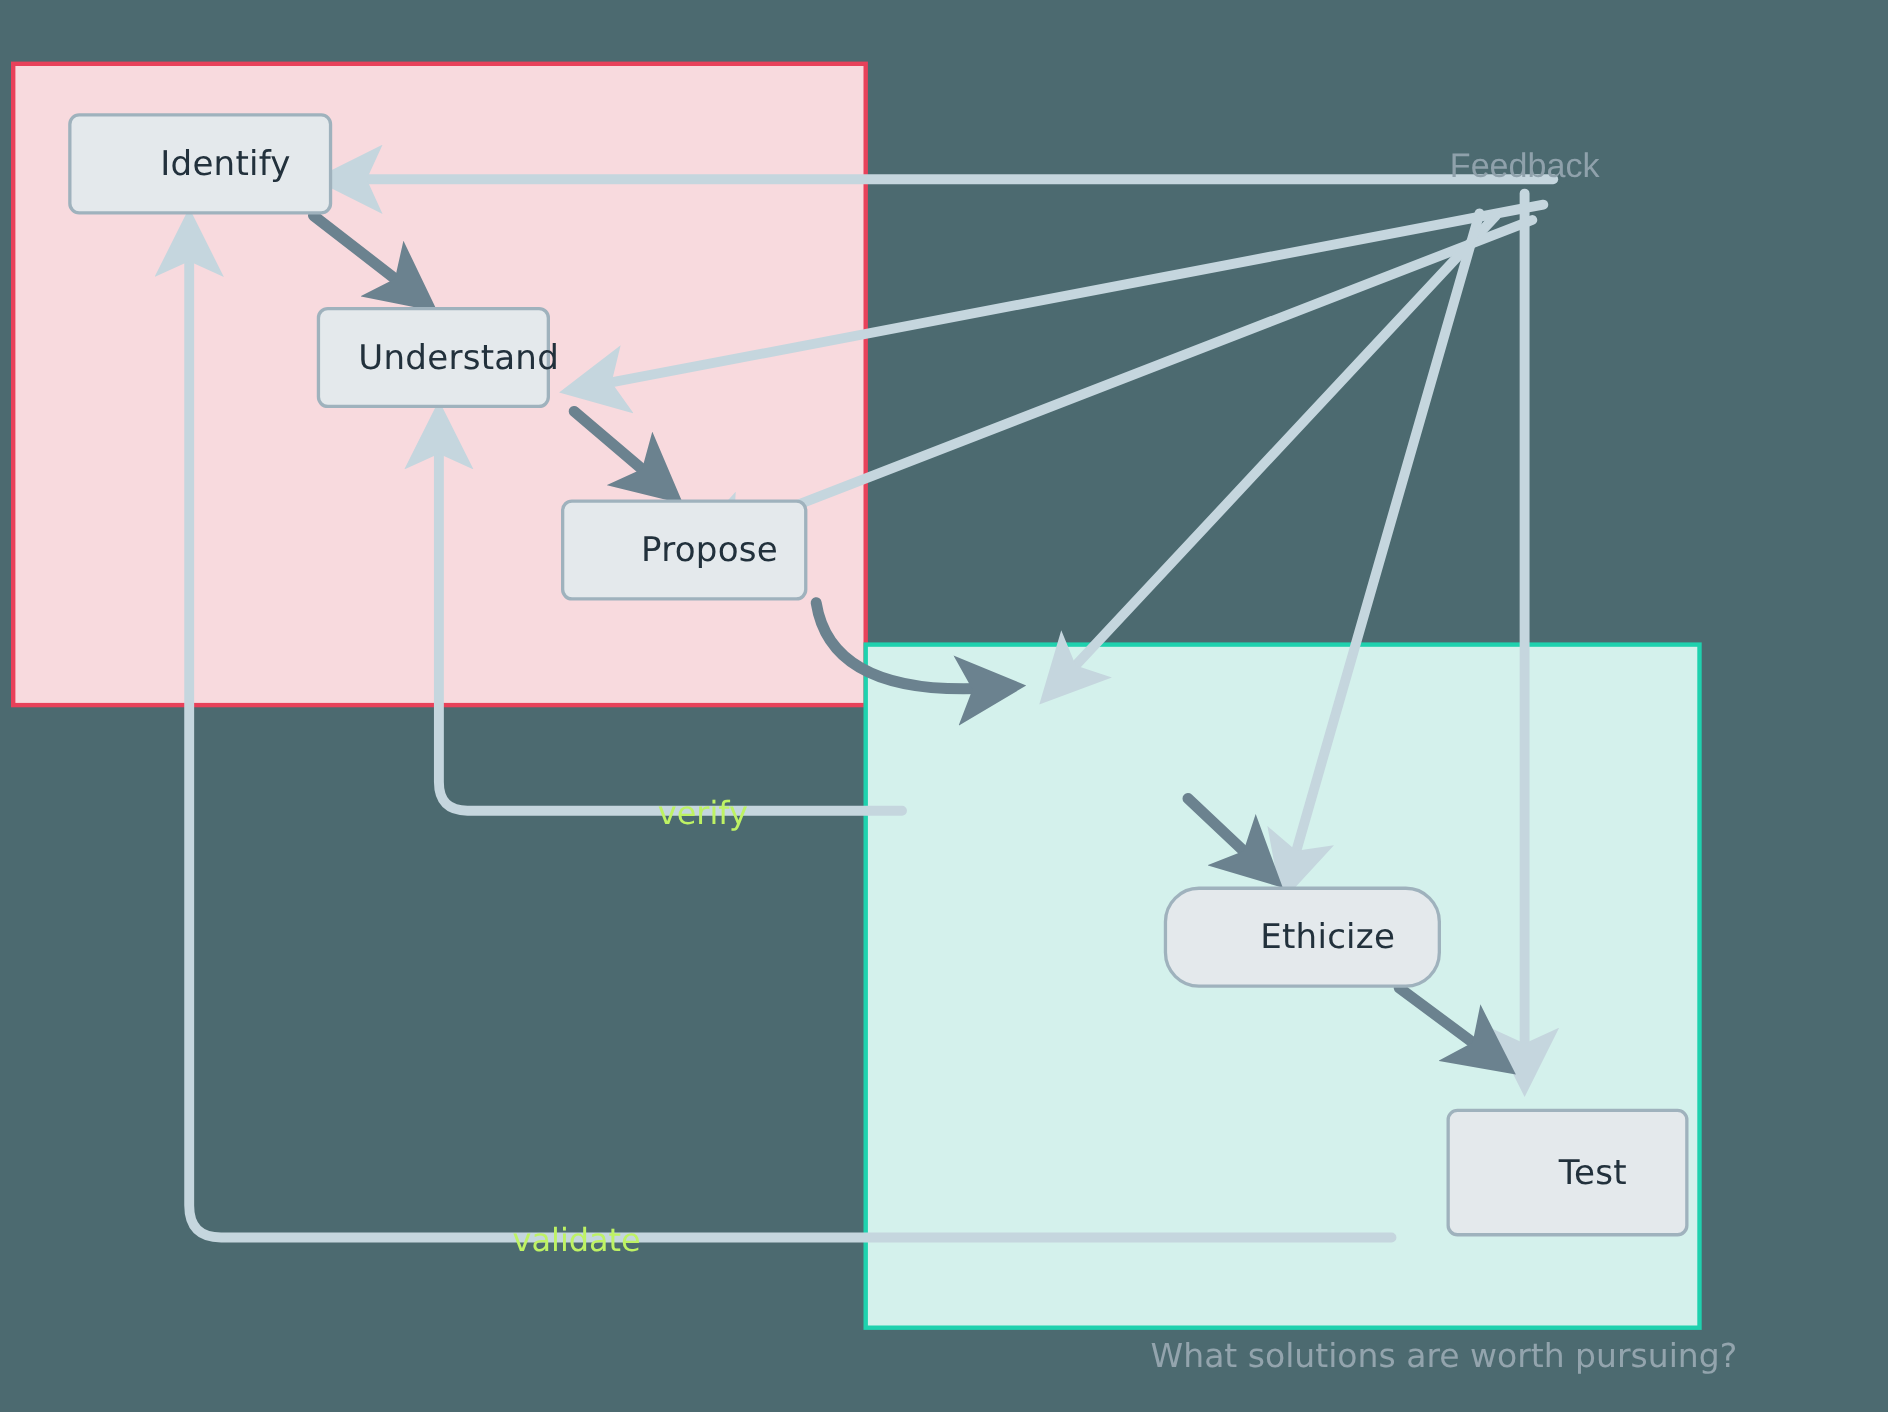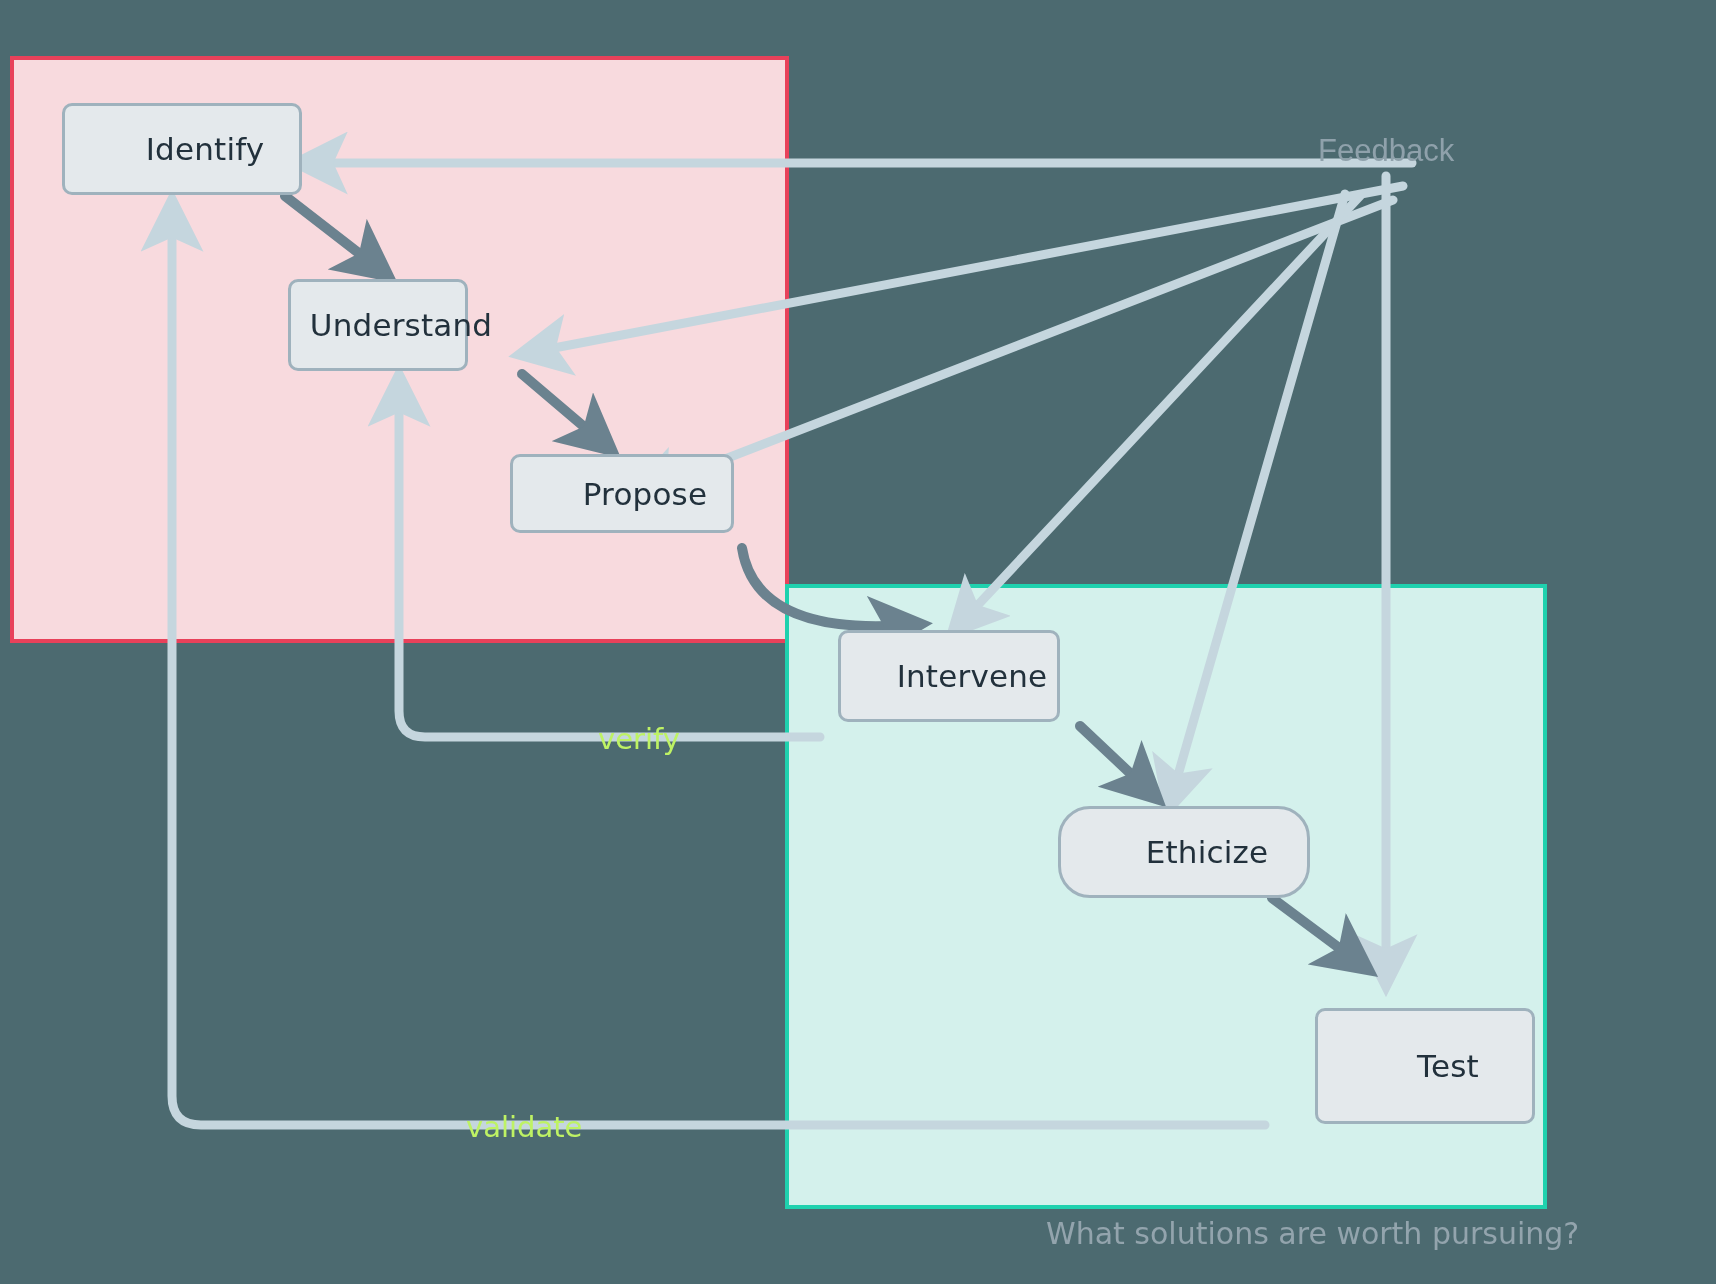--- a/index.html
+++ b/index.html
@@ -116,19 +116,18 @@
   </svg>
 
   <div class="zone-caption" style="left:1030px; top:1216px;margin-left:16px;">What solutions are worth pursuing?</div>
 
   <div class="feedback-label" style="left:1318px; top:133px;">Feedback</div>
 
   <div class="edge-label" style="left:598px; top:722px;">verify</div>
   <div class="edge-label" style="left:466px; top:1110px;">validate</div>
 
   <div class="node" style="left:62px;  top:103px; width:240px; height:92px;">Identify</div>
-  <div class="node" style="left:288px; top:279px; width:180px; height:92px;text-align:center;">Understand</div>
-  <div class="node" style="left:510px; top:454px; width:224px; height:79px;">Propose</div>
-  <div class="node" style="left:838px; top:630px; width:222px; height:92px;">Intervene</div>
+  <div class="node" style="left:288px; top:279px; width:212px; height:92px;text-align:center;">Understand</div>
+  <div class="node" style="left:510px; top:454px; width:224px; height:92px;">Propose</div>
   <div class="node" style="left:1058px;top:806px; width:252px; height:92px;border-radius:32px;">Ethicize</div>
   <div class="node" style="left:1278px;top:1008px; width:220px; height:116px;margin-left:37px;">Test</div>
 
 </div>
 
 </body></html>

